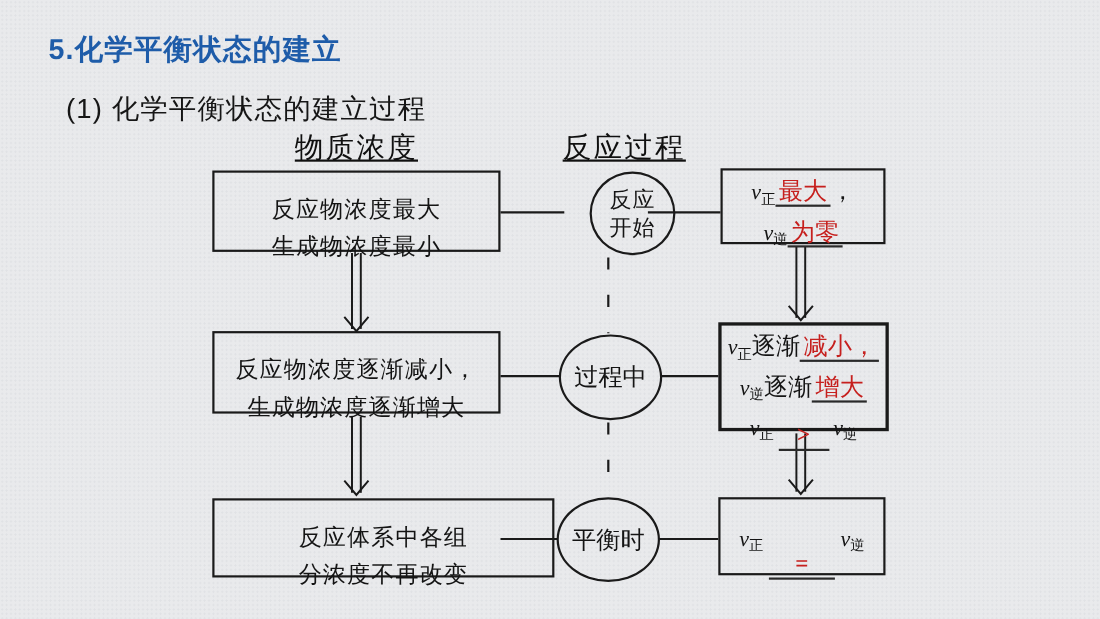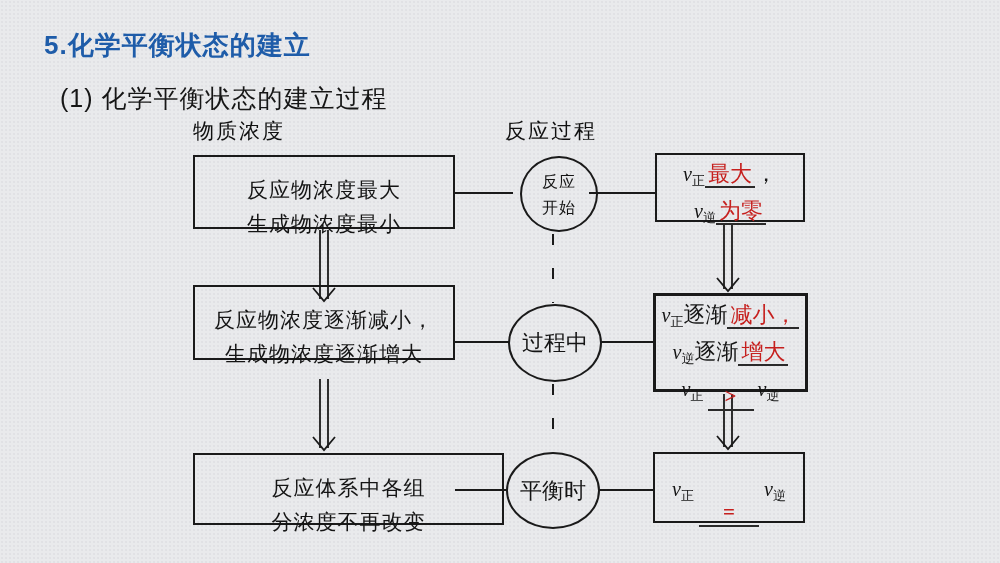--- a/index.html
+++ b/index.html
@@ -29,41 +29,42 @@
     font-size:26px;font-weight:bold;color:var(--title-blue);
     letter-spacing:1px;
   }
   .slide-subtitle{
     position:absolute;left:44px;top:82px;
     font-family:"Liberation Sans","DejaVu Sans",sans-serif;
     font-size:25px;color:#161616;letter-spacing:1px;margin-left:16px;
   }
   .col-header{
     position:absolute;top:117px;height:28px;
-    font-size:21px;text-align:left;color:#101010;
+    font-size:26px;text-align:center;color:#101010;
     letter-spacing:2px;
+    text-decoration:underline;
   }
   .hdr-concentration{left:193px;width:262px;}
   .hdr-process{left:505px;width:125px;}
   .hdr-rate{left:658px;width:158px;}
 
   .fbox{
     position:absolute;border:2px solid var(--line-dark);
     text-align:center;background:transparent;
   }
   .cbox{font-size:21px;line-height:34px;padding-top:16px;letter-spacing:1px;}
   .box-1{left:193px;top:155px;width:262px;height:74px;}
-  .box-2{left:193px;top:285px;width:262px;height:75px;}
+  .box-2{left:193px;top:301px;width:262px;height:75px;}
   .box-3{left:193px;top:453px;width:311px;height:72px;}
 
   .circle{
     position:absolute;border:2px solid var(--line-dark);
     border-radius:50%;text-align:center;background:transparent;
   }
-  .circle-1{left:520px;top:156px;width:78px;height:76px;font-size:16px;line-height:26px;padding-top:11px;letter-spacing:1px;}
+  .circle-1{left:536px;top:156px;width:78px;height:76px;font-size:20px;line-height:26px;padding-top:11px;letter-spacing:1px;}
   .circle-2{left:508px;top:304px;width:94px;height:78px;font-size:22px;line-height:74px;}
   .circle-3{left:506px;top:452px;width:94px;height:77px;font-size:22px;line-height:73px;}
 
   .rate-box{padding-top:4px;}
   .rate-1{left:655px;top:153px;width:150px;height:69px;}
   .rate-2{left:653px;top:293px;width:155px;height:99px;border-width:3px;}
   .rate-3{left:653px;top:452px;width:152px;height:71px;}
   .rate-line{font-size:22px;line-height:30px;white-space:nowrap;}
   .rate-3 .rate-line{line-height:62px;}
   .v-sym{font-style:italic;font-size:20px;}

